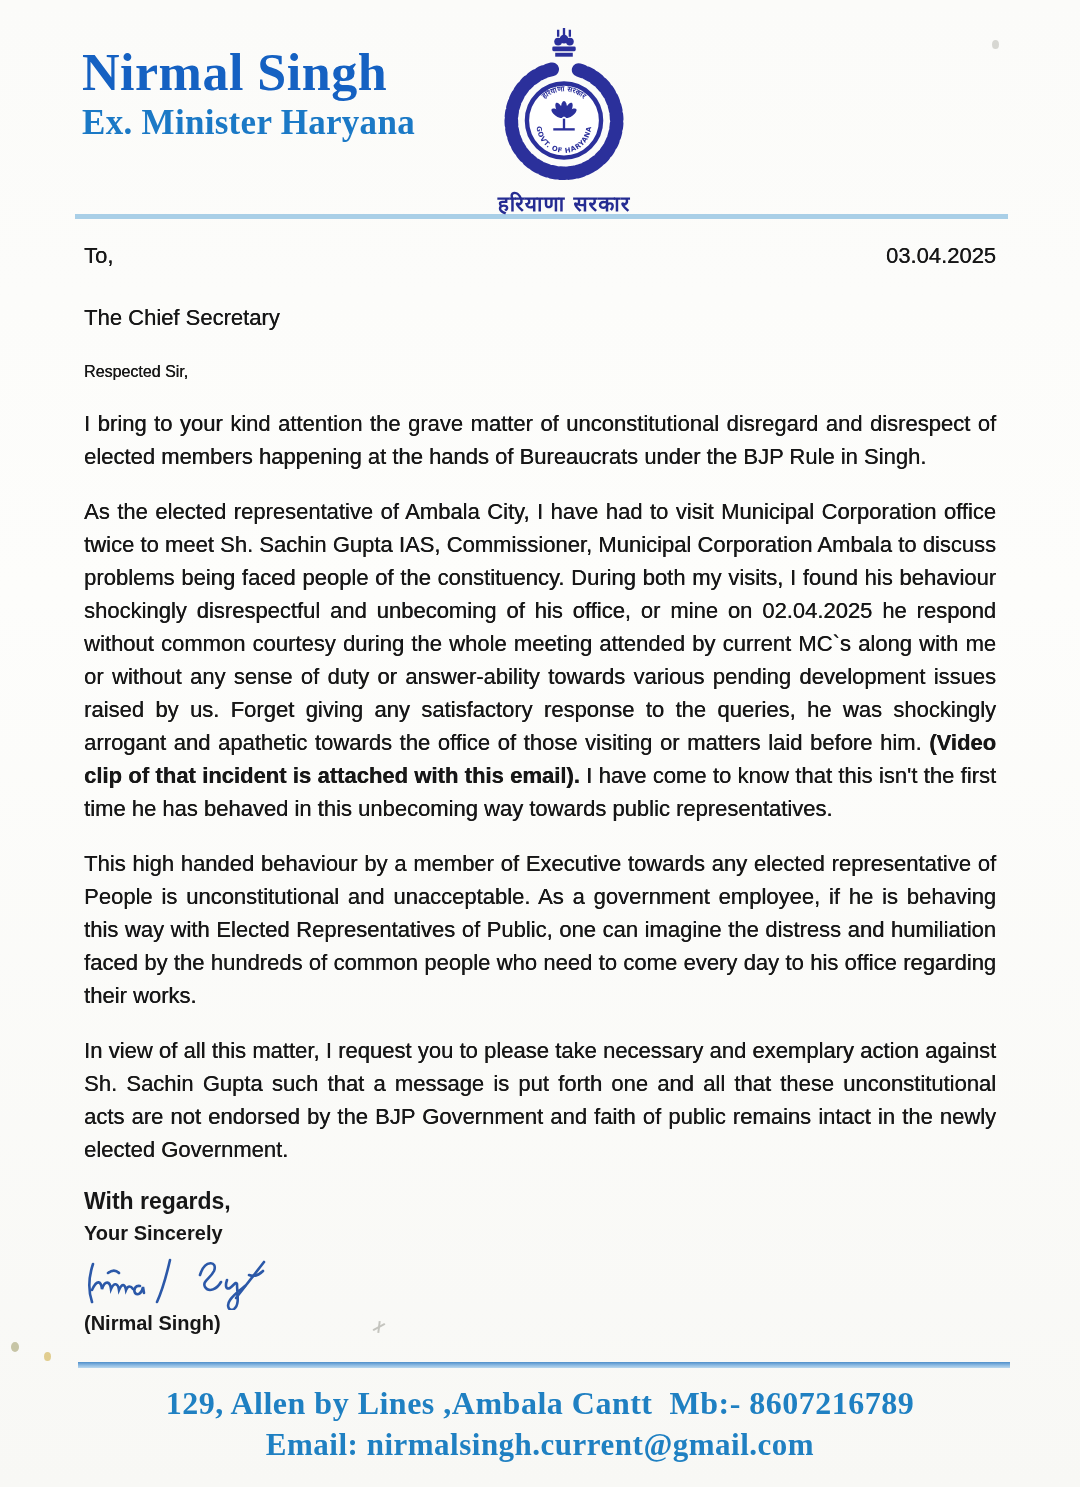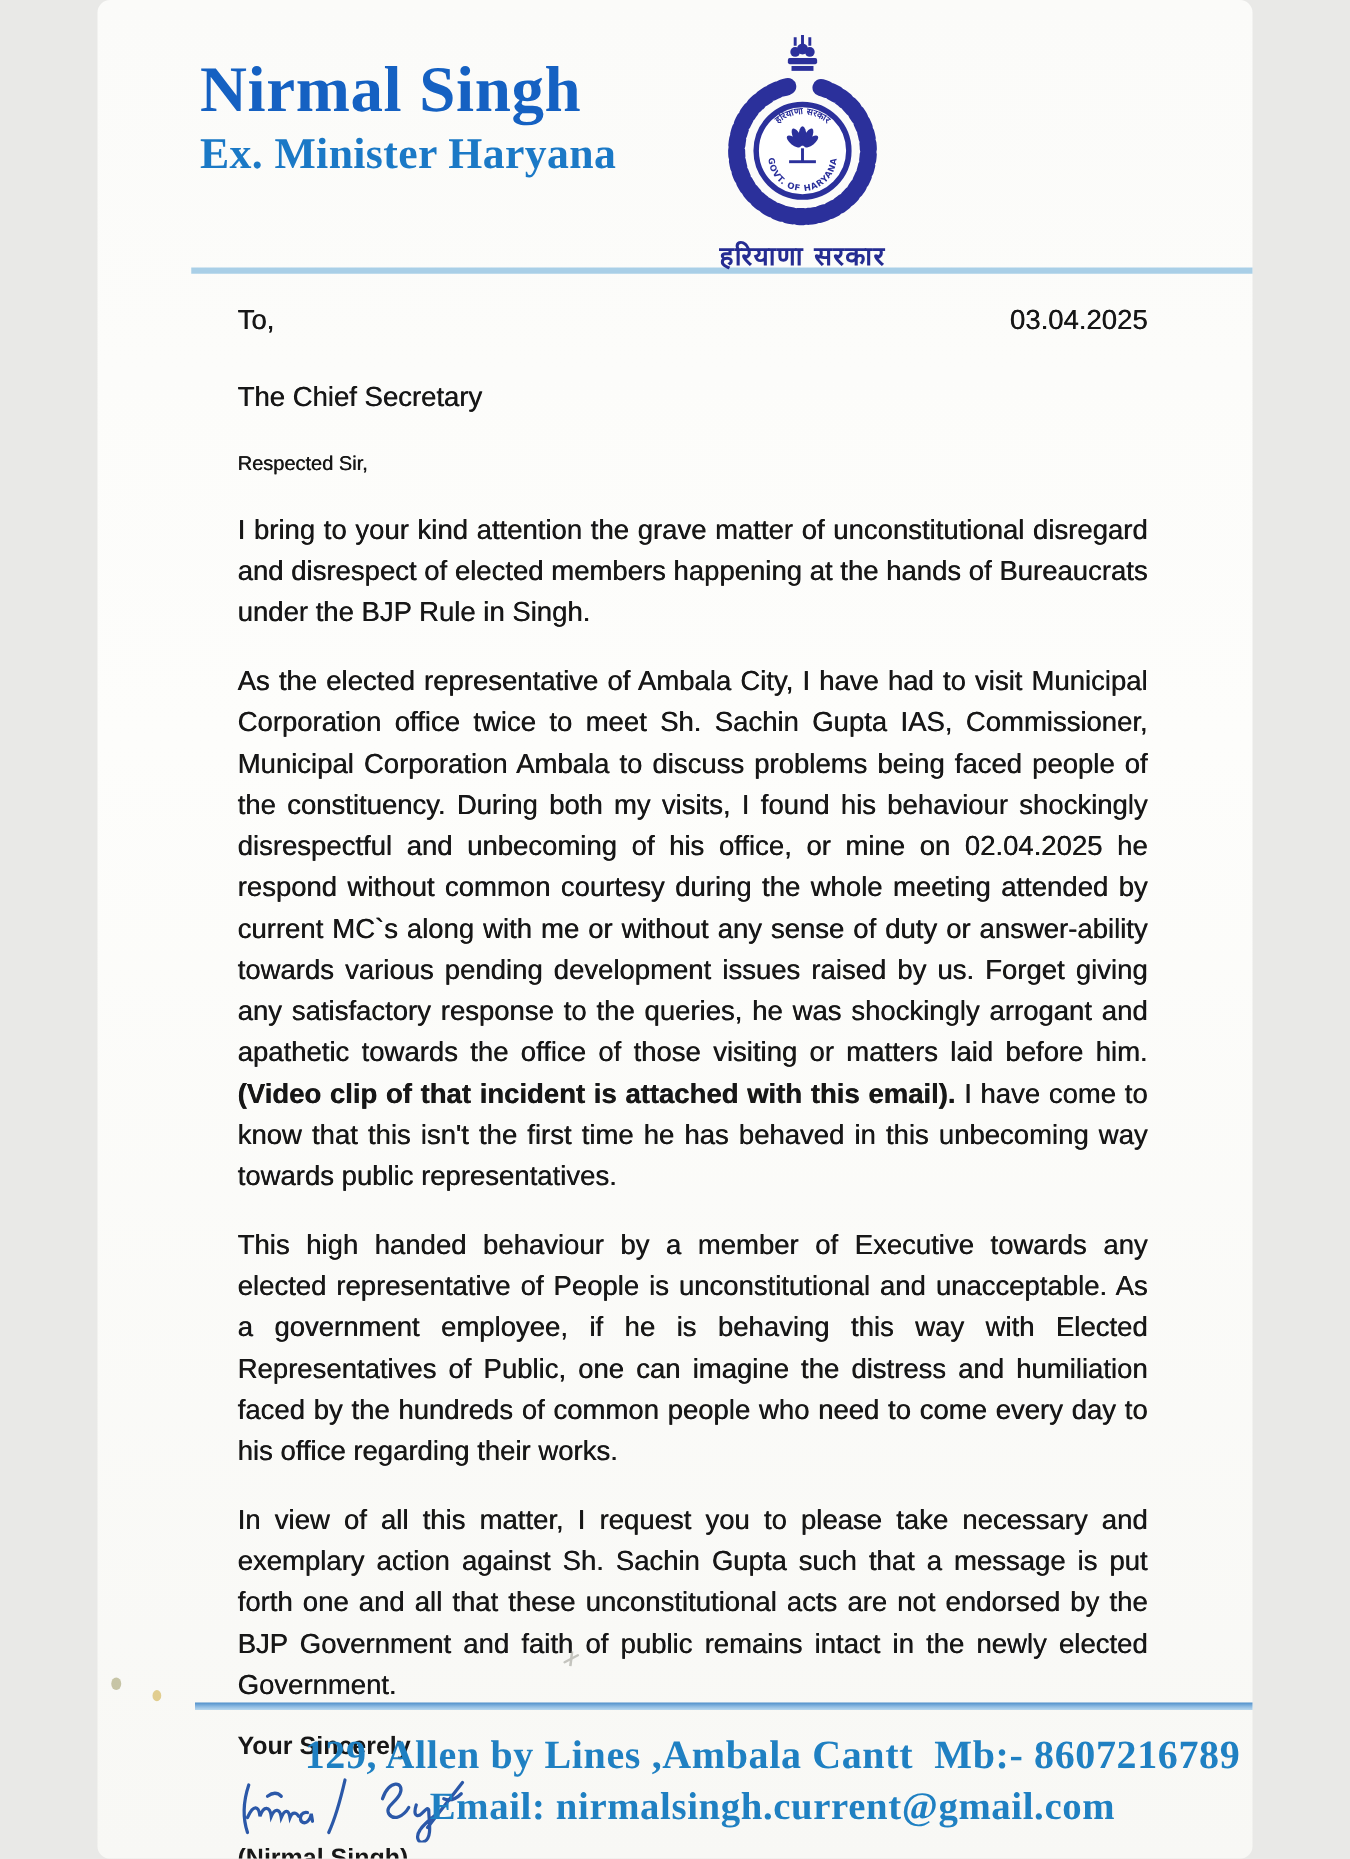--- a/index.html
+++ b/index.html
@@ -1,40 +1,40 @@
 <!DOCTYPE html>
 <html><head>
 <meta charset="utf-8">
 <style>
   html,body { margin:0; padding:0; background:#e9e9e7; }
   .page {
-    position:relative; width:924px; height:1487px; margin:0 auto;
+    position:relative; width:1080px; height:1487px; margin:0 auto;
     background:linear-gradient(180deg,#fbfbf9 0%, #fdfdfb 40%, #f8f8f5 100%);
-    font-family:"Liberation Sans", sans-serif; color:#171717; overflow:hidden;border-radius:10px;
+    font-family:"Liberation Sans", sans-serif; color:#171717; overflow:hidden;
   }
 
   
   .header { position:relative; padding:46px 84px 0 82px; height:160px; }
   .name {
     font-family:"Liberation Serif", serif; font-weight:bold;
     font-size:52px; line-height:1.04; color:#1561c2; letter-spacing:0.5px;
   }
   .sub {
     font-family:"Liberation Serif", serif; font-weight:bold;
     font-size:35px; line-height:1.3; color:#1b79c6; letter-spacing:0.3px;
   }
   .emblem-wrap { position:absolute; left:486px; top:24px; width:156px; text-align:center; }
   .emblem-caption {
     margin-top:1px; font-size:21px; font-weight:bold; color:#252c92;
     font-family:"DejaVu Sans", sans-serif; letter-spacing:1px; white-space:nowrap;
   }
   .header-rule { margin:8px 0 0 75px; width:933px; height:5px; background:#a9cfe7; }
 
   
-  .letter { padding:20px 84px 0 112px; }
+  .letter { padding:20px 84px 0 84px; }
   .to-row { display:flex; justify-content:space-between; font-size:22px; margin-top:4px; }
   .soft-bold { text-shadow:0.35px 0 0 currentColor; }
   .recipient { margin-top:30px; font-size:22px; line-height:37px; }
   .greeting { margin-top:27px; font-size:16px; }
   .paras { margin-top:26px; }
   .paras p { margin:0 0 22px 0; font-size:22px; line-height:33px; text-align:justify; }
   .paras strong { font-weight:bold; }
 
   .closing { margin-top:9px; }
   .regards { font-size:23px; font-weight:bold; }
@@ -127,20 +127,21 @@
     <div class="greeting soft-bold">Respected Sir,</div>
 
     <div class="paras soft-bold">
       <p>I bring to your kind attention the grave matter of unconstitutional disregard and disrespect of elected members happening at the hands of Bureaucrats under the BJP Rule in Singh.</p>
       <p><span>As the elected representative of Ambala City, I have had to visit Municipal Corporation office twice to meet Sh. Sachin Gupta IAS, Commissioner, Municipal Corporation Ambala to discuss problems being faced people of the constituency. During both my visits, I found his behaviour shockingly disrespectful and unbecoming of his office, or mine on 02.04.2025 he respond without common courtesy during the whole meeting attended by current MC`s along with me or without any sense of duty or answer-ability towards various pending development issues raised by us. Forget giving any satisfactory response to the queries, he was shockingly arrogant and apathetic towards the office of those visiting or matters laid before him. </span><strong>(Video clip of that incident is attached with this email).</strong><span> I have come to know that this isn't the first time he has behaved in this unbecoming way towards public representatives.</span></p>
       <p>This high handed behaviour by a member of Executive towards any elected representative of People is unconstitutional and unacceptable. As a government employee, if he is behaving this way with Elected Representatives of Public, one can imagine the distress and humiliation faced by the hundreds of common people who need to come every day to his office regarding their works.</p>
       <p>In view of all this matter, I request you to please take necessary and exemplary action against Sh. Sachin Gupta such that a message is put forth one and all that these unconstitutional acts are not endorsed by the BJP Government and faith of public remains intact in the newly elected Government.</p>
     </div>
 
     <div class="closing">
+      <div class="regards">With regards,</div>
       <div class="sincerely">Your Sincerely</div>
       <svg class="signature" width="210" height="62" viewBox="0 0 210 62" fill="none" stroke="#2b58a8" stroke-width="2.6" stroke-linecap="round">
         <path d="M9 16 C5 28 4 42 8 54"></path>
         <path d="M8 42 C13 31 17 33 18 41 C21 32 26 33 27 41 C30 34 34 35 35 42 C38 35 41 36 42 42 C44 37 47 38 49 41"></path>
         <path d="M24 25 C28 22 32 22 35 25"></path>
         <path d="M56 38 C52 37 49 41 51 45 C54 48 58 45 59 39 L60 45"></path>
         <path d="M86 12 C83 25 78 43 73 54"></path>
         <path d="M116 27 C121 11 134 13 130 23 C126 31 118 33 121 39 C125 45 133 41 137 34"></path>
         <path d="M143 32 C141 38 142 42 146 40 C150 37 152 33 153 36 C153 45 156 57 150 61 C145 64 142 58 146 52 C149 47 156 42 161 38"></path>
         <path d="M152 50 L180 14"></path>

